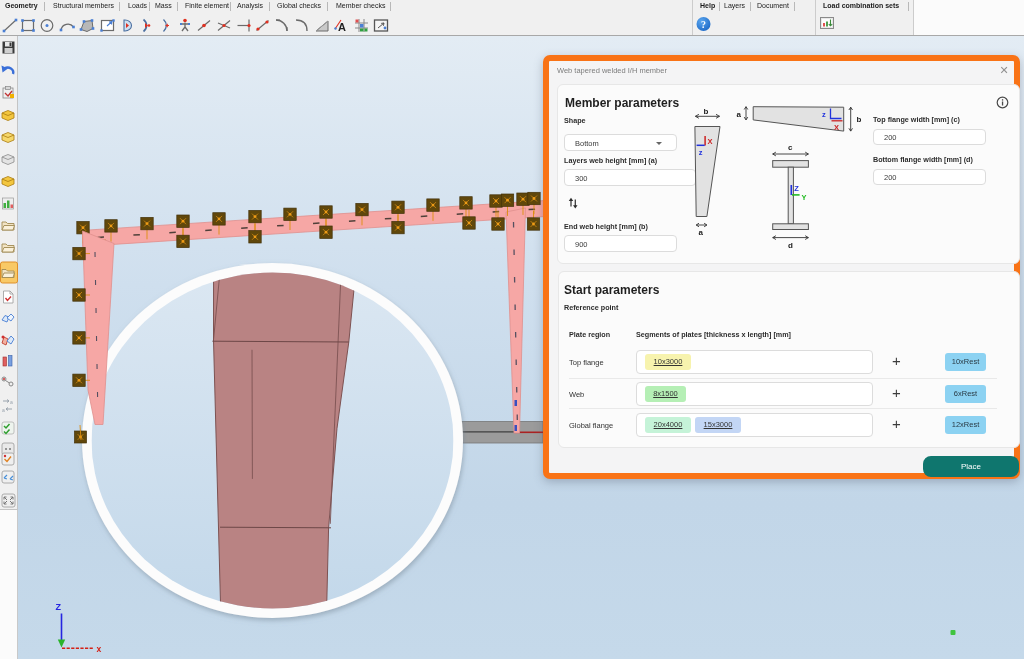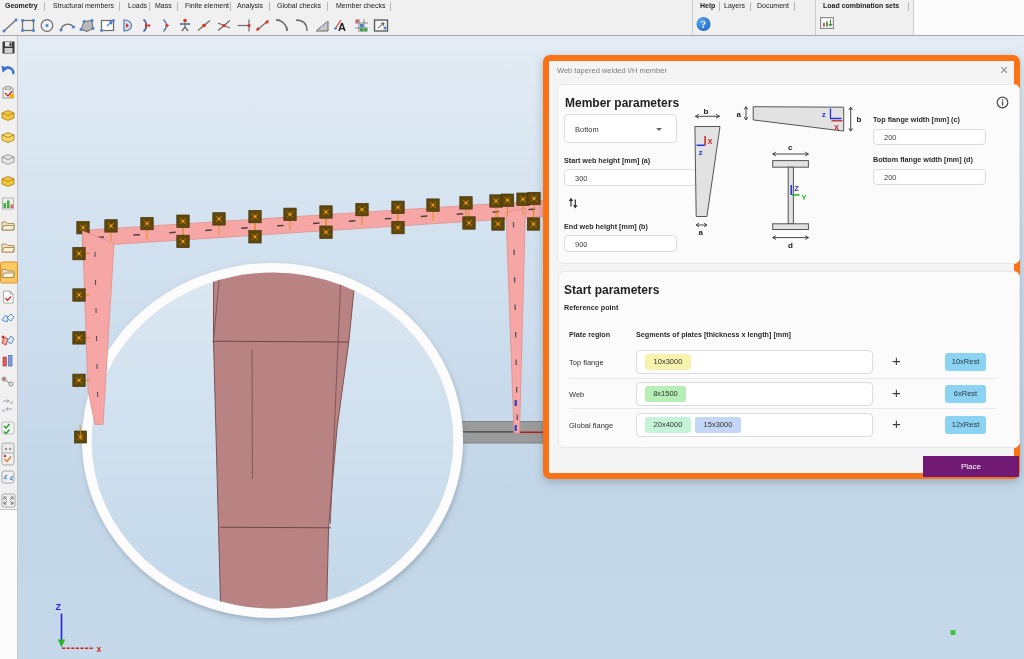--- a/index.html
+++ b/index.html
@@ -25,24 +25,24 @@
 #dlgx { position:absolute; right:4px; top:3px; width:12px; height:12px; color:#909090; font-size:11px; line-height:12px; text-align:center; }
 .card { position:absolute; background:#fbfbfb; border:1px solid #e7e7e7; border-radius:6px; }
 #card1 { left:8px; top:23px; width:463px; height:180px; }
 #card2 { left:9px; top:210px; width:462px; height:177px; }
 .lbl { position:absolute; font-size:7.2px; font-weight:bold; color:#2c2c2c; white-space:nowrap; }
 .hdr { position:absolute; font-size:12px; font-weight:bold; color:#1f1f1f; white-space:nowrap; }
 .inp { position:absolute; background:#ffffff; border:1px solid #dcdcdc; border-radius:4px; font-size:7.5px; color:#3a3a3a; }
 .inp span { position:absolute; left:10px; top:50%; transform:translateY(-50%); }
 .caret { position:absolute; top:50%; margin-top:-1px; width:0; height:0; border-left:3px solid transparent; border-right:3px solid transparent; border-top:3.5px solid #666; }
 .rowlbl { position:absolute; font-size:7.5px; color:#333; white-space:nowrap; }
-.chip { position:absolute; border-radius:3px; font-size:7.5px; color:#333; text-align:center; }
+.chip { position:absolute; border-radius:3px; font-size:7.5px; color:#333; text-align:center;text-decoration:underline; }
 .plus { position:absolute; font-size:15px; color:#3c3c3c; font-weight:normal; }
 .restchip { position:absolute; width:41px; height:18px; border-radius:3px; background:#8cd2f2; font-size:7.5px; color:#2a3a44; text-align:center; line-height:18px; }
-#placebtn { position:absolute; left:374px; top:395px; width:96px; height:21px; background:#701a75; border-radius:0; color:#ffffff; font-size:8px; text-align:center; line-height:21px; }
+#placebtn { position:absolute; left:374px; top:395px; width:96px; height:21px; background:#0f766e; border-radius:8px; color:#ffffff; font-size:8px; text-align:center; line-height:21px; }
 </style>
 </head>
 <body>
 <div id="app">
 
   <div id="canvas">
     <svg id="structsvg" width="1024" height="659" viewBox="0 0 1024 659">
         <defs>
 <linearGradient id="lensgrad" x1="0" y1="0" x2="0" y2="1">
 <stop offset="0" stop-color="#dbe7f2"></stop>
@@ -490,25 +490,25 @@
   </div>
 
   <div id="dialog">
     <div id="dlgtitle">Web tapered welded I/H member</div>
     <div id="dlgx">✕</div>
     <div class="card" id="card1"></div>
     <div class="card" id="card2"></div>
 
     <div class="hdr" style="left:16px; top:35px">Member parameters</div>
     <div class="lbl" style="left:15px; top:55px">Shape</div>
-    <div class="inp" style="left:15px; top:53px; width:113px; height:29px">
+    <div class="inp" style="left:15px; top:73px; width:113px; height:17px">
         <span>Bottom</span>
         <div class="caret" style="right:14px"></div>
       </div>
-    <div class="lbl" style="left:15px; top:95px">Start web height [mm] (a)</div>
+    <div class="lbl" style="left:15px; top:95px">Layers web height [mm] (a)</div>
     <div class="inp" style="left:15px; top:108px; width:132px; height:17px">
         <span>300</span>
       </div>
     <svg style="position:absolute; left:19px; top:136px" width="12" height="12" viewBox="0 0 14 14">
       <path d="M3.5 11.2 L3.5 3" stroke="#2d2d2d" stroke-width="1.4" fill="none"></path>
         <path d="M0.9 4.6 L3.5 0.8 L6.1 4.6 Z" fill="#2d2d2d"></path>
       <path d="M8.5 3 L8.5 11.2" stroke="#2d2d2d" stroke-width="1.4" fill="none"></path>
         <path d="M5.9 9.6 L8.5 13.4 L11.1 9.6 Z" fill="#2d2d2d"></path>
     </svg>
     <div class="lbl" style="left:15px; top:161px">End web height [mm] (b)</div>

